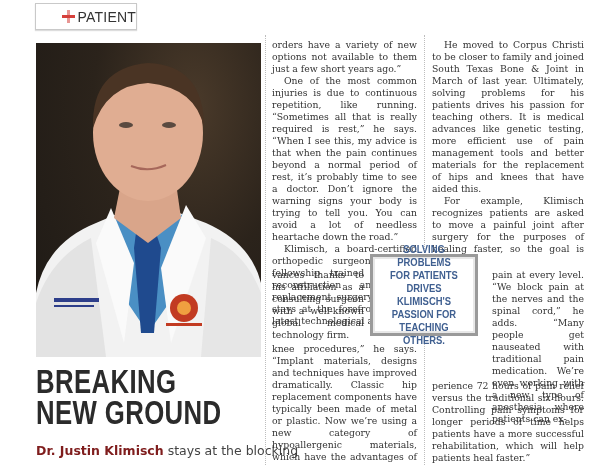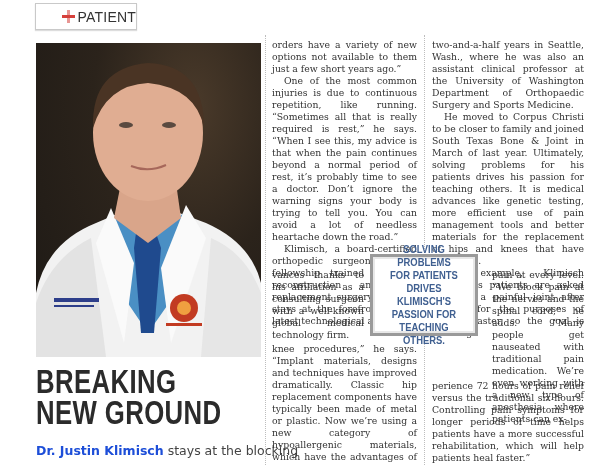--- a/index.html
+++ b/index.html
@@ -39,21 +39,21 @@
     font-family: "Liberation Sans", sans-serif; font-weight: bold;
     font-size: 33px; line-height: 31px; color: #2b2b2b;
     transform: scaleX(0.78); transform-origin: left top;
     letter-spacing: 0.5px;
   }
   .subhead {
     position: absolute; left: 36px; top: 443px;
     font-family: "DejaVu Sans", sans-serif; font-size: 12.5px; color: #444;
     white-space: nowrap;
   }
-  .subhead .name { color: #1d4ed8; font-weight: bold; }
+  .subhead .name { color: #7f1d1d; font-weight: bold; }
 
   .divider {
     position: absolute; top: 35px; bottom: 0; width: 0;
     border-left: 1px dotted #bdbdbd;
   }
 
   .col {
     position: absolute; font-size: 9.3px; line-height: 12px; color: #333;
     text-align: justify;
   }
@@ -140,21 +140,20 @@
   <p>Klimisch, a board-certified orthopedic surgeon who is fellowship trained in adult reconstruction and joint replacement surgery, says he stays at the forefront of the latest technological ad-</p>
 </div>
 <div class="col col1-narrow">
   <p class="noindent">vances thanks to his affiliation as a consulting surgeon with a well-known global medical technology firm.</p>
 </div>
 <div class="col col1-bottom">
   <p class="noindent">knee procedures,” he says. “Implant materials, designs and techniques have improved dramatically. Classic hip replacement components have typically been made of metal or plastic. Now we’re using a new category of hypoallergenic materials, which have the advantages of ceramics without the risk of implant breakage. These materials have wear rates that are dramatical-</p>
 </div>
 
 <div class="col col2">
-  <p class="noindent">two-and-a-half years in Seattle, Wash., where he was also an assistant clinical professor at the University of Washington Department of Orthopaedic Surgery and Sports Medicine.</p>
   <p>He moved to Corpus Christi to be closer to family and joined South Texas Bone &amp; Joint in March of last year. Ultimately, solving problems for his patients drives his passion for teaching others. It is medical advances like genetic testing, more efficient use of pain management tools and better materials for the replacement of hips and knees that have aided this.</p>
   <p>For example, Klimisch recognizes patients are asked to move a painful joint after surgery for the purposes of healing faster, so the goal is blocking</p>
 </div>
 <div class="col col2-narrow">
   <p class="noindent">pain at every level. “We block pain at the nerves and the spinal cord,” he adds. “Many people get nauseated with traditional pain medication. We’re even working with a new type of anesthesia where patients can ex-</p>
 </div>
 <div class="col col2-bottom">
   <p class="noindent">perience 72 hours of pain relief versus the traditional six hours. Controlling pain symptoms for longer periods of time helps patients have a more successful rehabilitation, which will help patients heal faster.”</p>
 
 </div>

